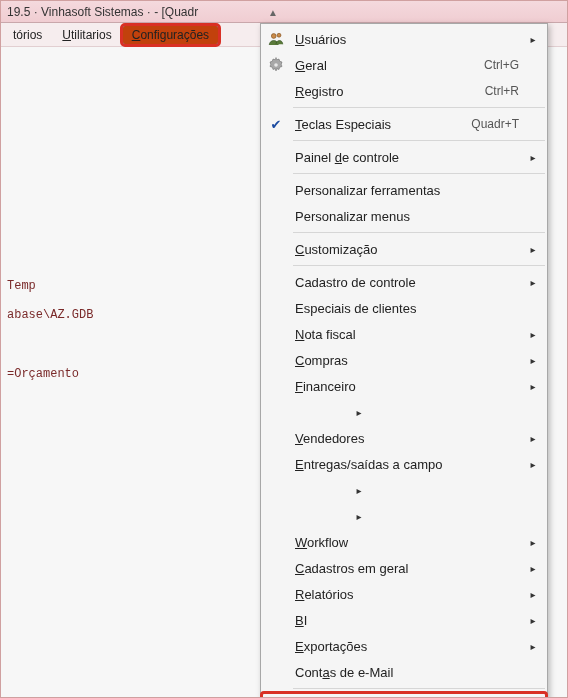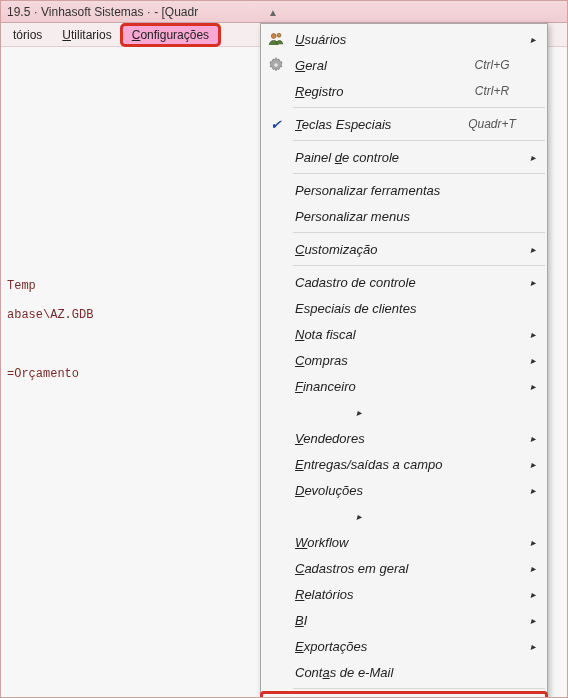--- a/index.html
+++ b/index.html
@@ -32,21 +32,21 @@
     align-items: center;
     padding-left: 2px;
   }
   .menubar-item {
     padding: 3px 10px;
     color: #222;
     cursor: default;
     font-size: 12px;
   }
   .menubar-item.highlighted {
-    background: #f9a8d4;
+    background: #c2410c;
     border: 1px solid #5a9bd5;
     padding: 2px 9px;
     border-radius: 2px;
   }
   .menubar-item.highlighted-red {
     outline: 3px solid #d93025;
     outline-offset: -1px;
     border-radius: 3px;
   }
   .underline { text-decoration: underline; }
@@ -69,40 +69,39 @@
     box-shadow: 2px 2px 6px rgba(0,0,0,0.25);
     padding: 2px 0;
   }
   .dropdown-item {
     display: flex;
     align-items: center;
     height: 26px;
     padding: 0 6px 0 0;
     cursor: default;
     position: relative;
-    font-style: italic;
   }
   .icon-col {
     width: 30px;
     min-width: 30px;
     height: 100%;
     display: flex;
     align-items: center;
     justify-content: center;
   }
   .label-col {
     flex: 1;
     padding-left: 4px;
     color: #222;
     font-size: 13px;
     white-space: nowrap;
   }
   .shortcut-col {
     width: 60px;
-    text-align: center;
+    text-align: right;
     color: #555;
     font-size: 12px;
     padding-right: 6px;
   }
   .arrow-col {
     width: 16px;
     text-align: center;
     color: #333;
     font-size: 10px;
   }
@@ -275,21 +274,20 @@
       <span class="arrow-col">▸</span>
     </div>
     <div class="dropdown-item">
       <span class="icon-col"></span>
       <span class="label-col"><span class="underline">E</span>ntregas/saídas a campo</span>
       <span class="shortcut-col"></span>
       <span class="arrow-col">▸</span>
     </div>
     <div class="dropdown-item">
       <span class="icon-col"></span>
-      <span class="label-col"><span class="underline">D</span>evoluções</span>
       <span class="shortcut-col"></span>
       <span class="arrow-col">▸</span>
     </div>
     <div class="dropdown-item">
       <span class="icon-col"></span>
       <span class="shortcut-col"></span>
       <span class="arrow-col">▸</span>
     </div>
     <div class="dropdown-item">
       <span class="icon-col"></span>

